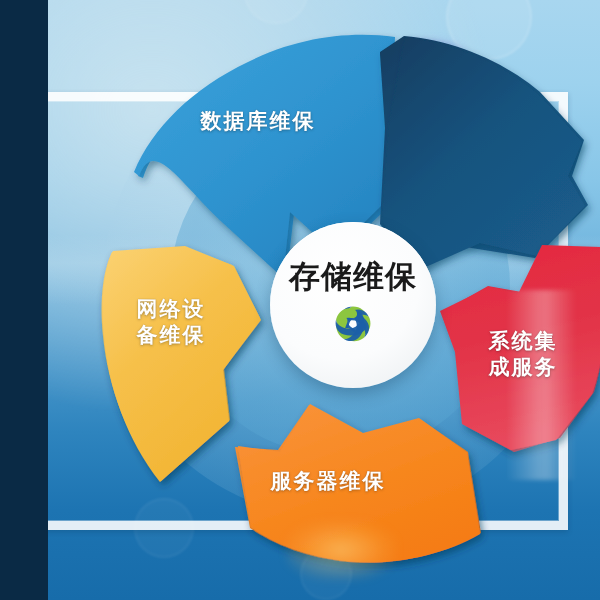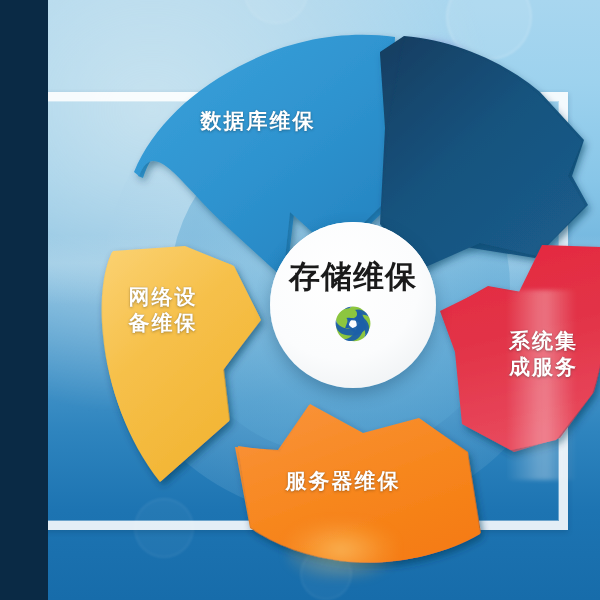--- a/index.html
+++ b/index.html
@@ -142,23 +142,23 @@
     font-size: 21px;
     line-height: 1.22;
     letter-spacing: 2px;
     text-align: center;
     text-shadow: 0 1px 3px rgba(0,0,0,0.28), 0 0 1px rgba(0,0,0,0.25);
     white-space: pre-line;
     pointer-events: none;
   }
   .lbl-database { left: 110px; top: 110px;  width: 200px; }
   .lbl-storage  { left: 372px; top: 140px;  width: 140px; }
-  .lbl-sysint   { left: 420px; top: 330px;  width: 110px; text-align: right; }
-  .lbl-server   { left: 205px; top: 470px;  width: 180px; }
-  .lbl-network  { left: 55px;  top: 286px;  width: 120px; }
+  .lbl-sysint   { left: 420px; top: 330px;  width: 110px; }
+  .lbl-server   { left: 190px; top: 470px;  width: 180px; }
+  .lbl-network  { left: 55px;  top: 298px;  width: 120px; padding-left: 8px; }
 
   
   .flare-a {
     position: absolute; left: 346px; top: 38px;
     width: 74px; height: 42px;
     background: radial-gradient(ellipse at 50% 50%,
         rgba(168,120,220,0.50) 0%, rgba(120,100,220,0.18) 55%, rgba(0,0,0,0) 78%);
     filter: blur(3px);
   }
   .flare-b {

